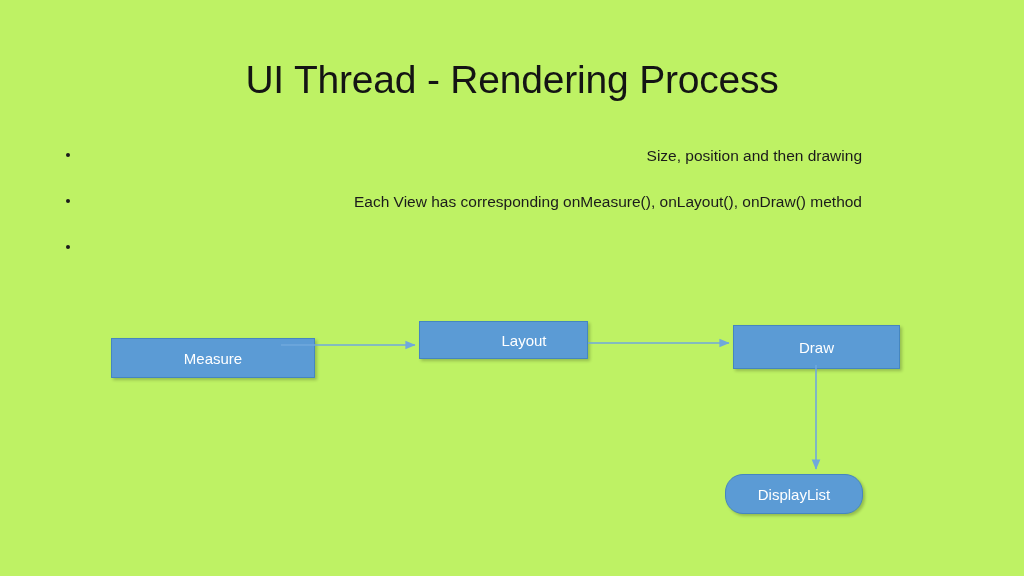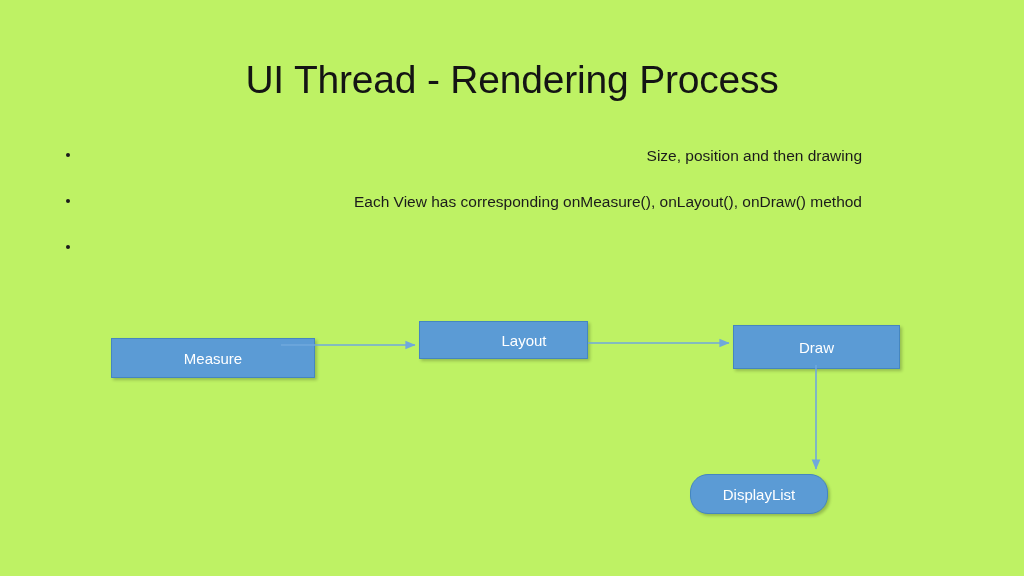--- a/index.html
+++ b/index.html
@@ -80,21 +80,21 @@
     font-size: 15px;
     line-height: 1;
     display: flex;
     align-items: center;
     justify-content: center;
     white-space: nowrap;
   }
   #box-measure  { left: 111px; top: 326px; width: 204px; height: 40px; margin-top: 12px; }
   #box-layout   { left: 419px; top: 321px; width: 169px; height: 38px; padding-left: 41px; }
   #box-draw     { left: 733px; top: 325px; width: 167px; height: 44px; }
-  #box-displaylist { left: 690px; top: 474px; width: 138px; height: 40px; border-radius: 18px; }
+  #box-displaylist { left: 725px; top: 474px; width: 138px; height: 40px; border-radius: 18px; }
 
   .arrow-svg {
     position: absolute;
     overflow: visible;
   }
   #arrow-measure-layout    { left: 281px; top: 336px; width: 140px; height: 20px; }
   #arrow-layout-draw       { left: 588px; top: 334px; width: 147px; height: 20px; }
   #arrow-draw-displaylist  { left: 806px; top: 365px; width: 20px; height: 112px; }
 </style>
 </head>

